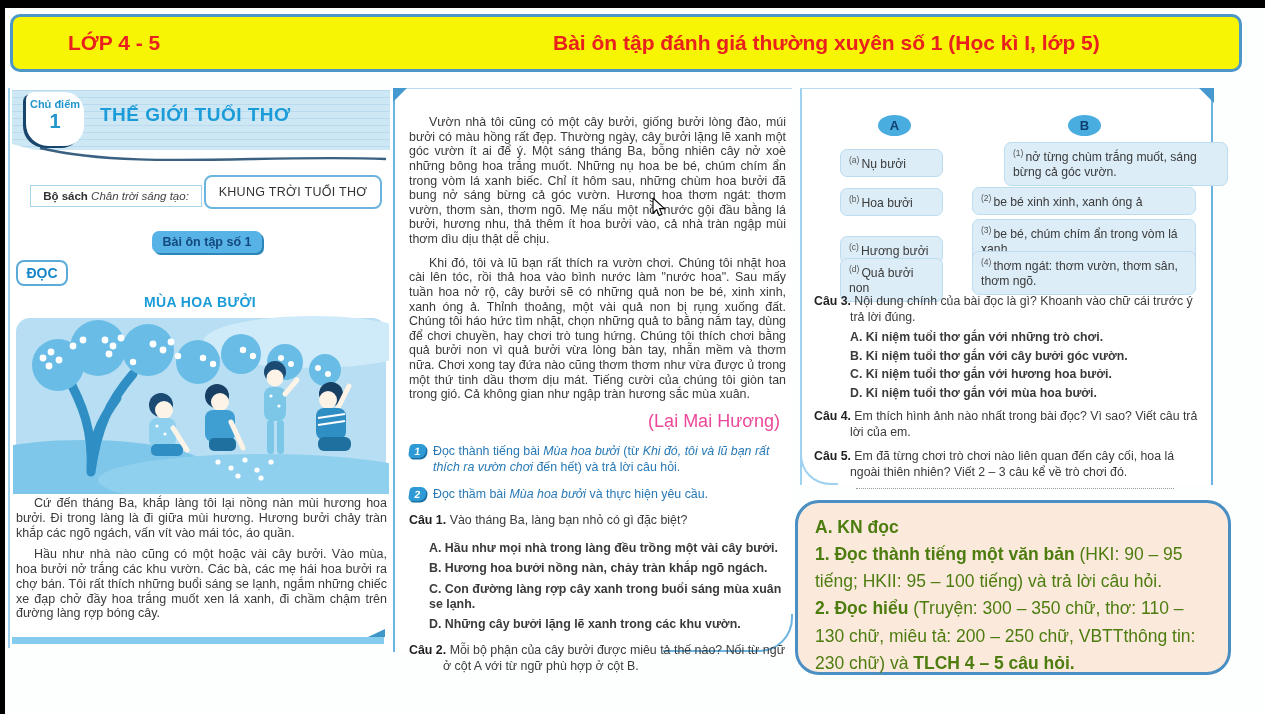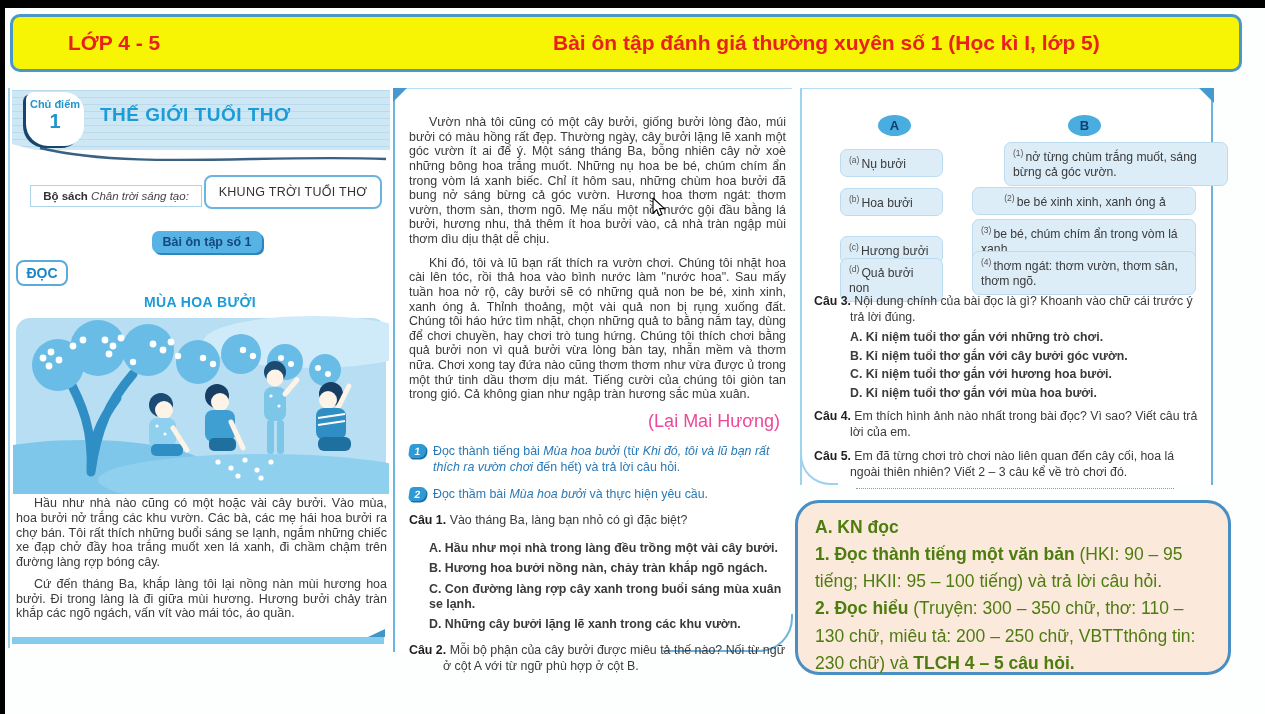--- a/index.html
+++ b/index.html
@@ -211,22 +211,22 @@
           <circle cx="218" cy="158" r="2.6"></circle>
           <circle cx="232" cy="150" r="2.6"></circle>
         <circle cx="244" cy="160" r="2.6"></circle>
           <circle cx="258" cy="152" r="2.6"></circle>
           <circle cx="225" cy="166" r="2.6"></circle>
           <circle cx="248" cy="168" r="2.6"></circle>
       </g>
     </svg>
 
     <div class="left-paras">
+      <p>Cứ đến tháng Ba, khắp làng tôi lại nồng nàn mùi hương hoa bưởi. Đi trong làng là đi giữa mùi hương. Hương bưởi chảy tràn khắp các ngõ ngách, vấn vít vào mái tóc, áo quần.</p>
       <p>Hầu như nhà nào cũng có một hoặc vài cây bưởi. Vào mùa, hoa bưởi nở trắng các khu vườn. Các bà, các mẹ hái hoa bưởi ra chợ bán. Tôi rất thích những buổi sáng se lạnh, ngắm những chiếc xe đạp chở đầy hoa trắng muốt xen lá xanh, đi chầm chậm trên đường làng rợp bóng cây.</p>
-      <p>Cứ đến tháng Ba, khắp làng tôi lại nồng nàn mùi hương hoa bưởi. Đi trong làng là đi giữa mùi hương. Hương bưởi chảy tràn khắp các ngõ ngách, vấn vít vào mái tóc, áo quần.</p>
     </div>
     <div class="bottom-bar">
       <div class="bottom-fold"></div>
     </div>
   </div>
 
   <div class="page-mid">
     <div class="fold-tl"></div>
     <div class="arc-br"></div>
     <div class="mid-content">
@@ -258,21 +258,21 @@
 
     <div class="col-oval" style="left:76px;top:26px;">A</div>
     <div class="col-oval" style="left:266px;top:26px;">B</div>
 
     <div class="abox" style="top:60px;"><sup class="item-tag">(a)</sup><span>Nụ bưởi</span></div>
     <div class="abox" style="top:99px;"><sup class="item-tag">(b)</sup><span>Hoa bưởi</span></div>
     <div class="abox" style="top:147px;"><sup class="item-tag">(c)</sup><span>Hương bưởi</span></div>
     <div class="abox" style="top:169px;"><sup class="item-tag">(d)</sup><span>Quả bưởi non</span></div>
 
     <div class="bbox" style="top:53px;min-height:40px;margin-left:32px;"><sup class="item-tag">(1)</sup><span>nở từng chùm trắng muốt, sáng bừng cả góc vườn.</span></div>
-    <div class="bbox" style="top:98px;text-align:center;"><sup class="item-tag">(2)</sup><span>be bé xinh xinh, xanh óng ả</span></div>
+    <div class="bbox" style="top:98px;"><sup class="item-tag">(2)</sup><span>be bé xinh xinh, xanh óng ả</span></div>
     <div class="bbox" style="top:130px;"><sup class="item-tag">(3)</sup><span>be bé, chúm chím ẩn trong vòm lá xanh.</span></div>
     <div class="bbox" style="top:162px;min-height:40px;"><sup class="item-tag">(4)</sup><span>thơm ngát: thơm vườn, thơm sân, thơm ngõ.</span></div>
 
     <div class="right-qa">
       <p class="cau"><b>Câu 3.</b> <span>Nội dung chính của bài đọc là gì? Khoanh vào chữ cái trước ý trả lời đúng.</span></p>
       <div class="opt">A. Kỉ niệm tuổi thơ gắn với những trò chơi.</div>
       <div class="opt">B. Kỉ niệm tuổi thơ gắn với cây bưởi góc vườn.</div>
       <div class="opt">C. Kỉ niệm tuổi thơ gắn với hương hoa bưởi.</div>
       <div class="opt">D. Kỉ niệm tuổi thơ gắn với mùa hoa bưởi.</div>
       <p class="cau cau4"><b>Câu 4.</b> <span>Em thích hình ảnh nào nhất trong bài đọc? Vì sao? Viết câu trả lời của em.</span></p>

